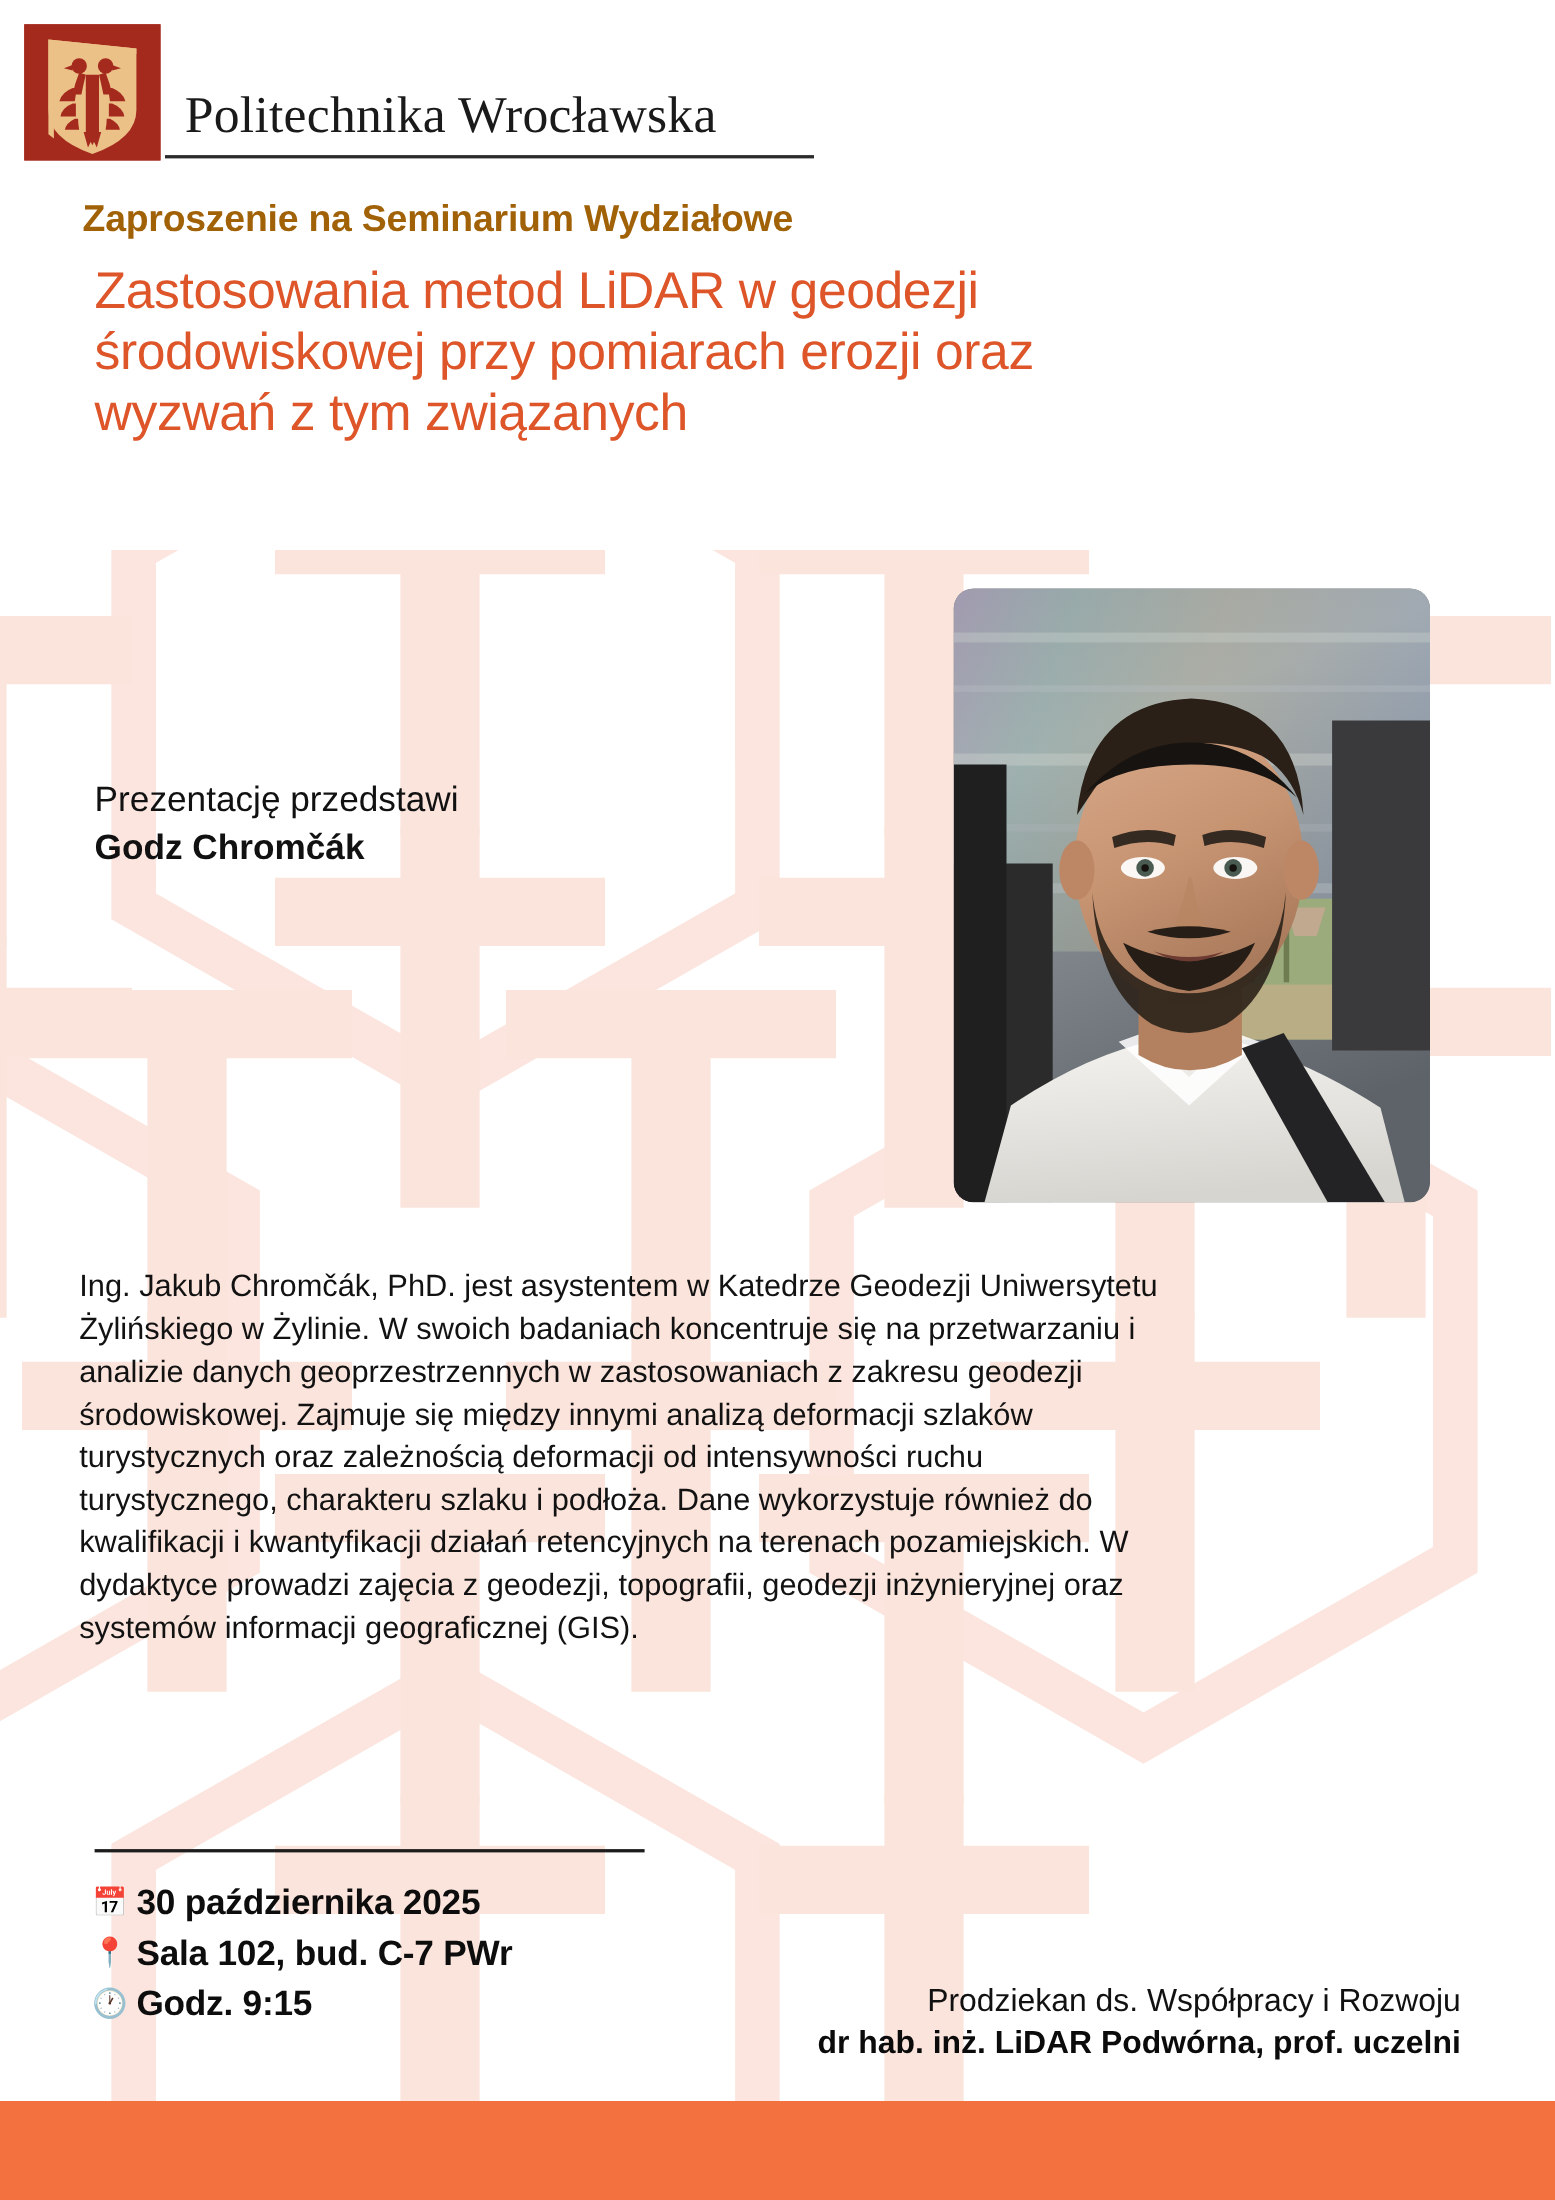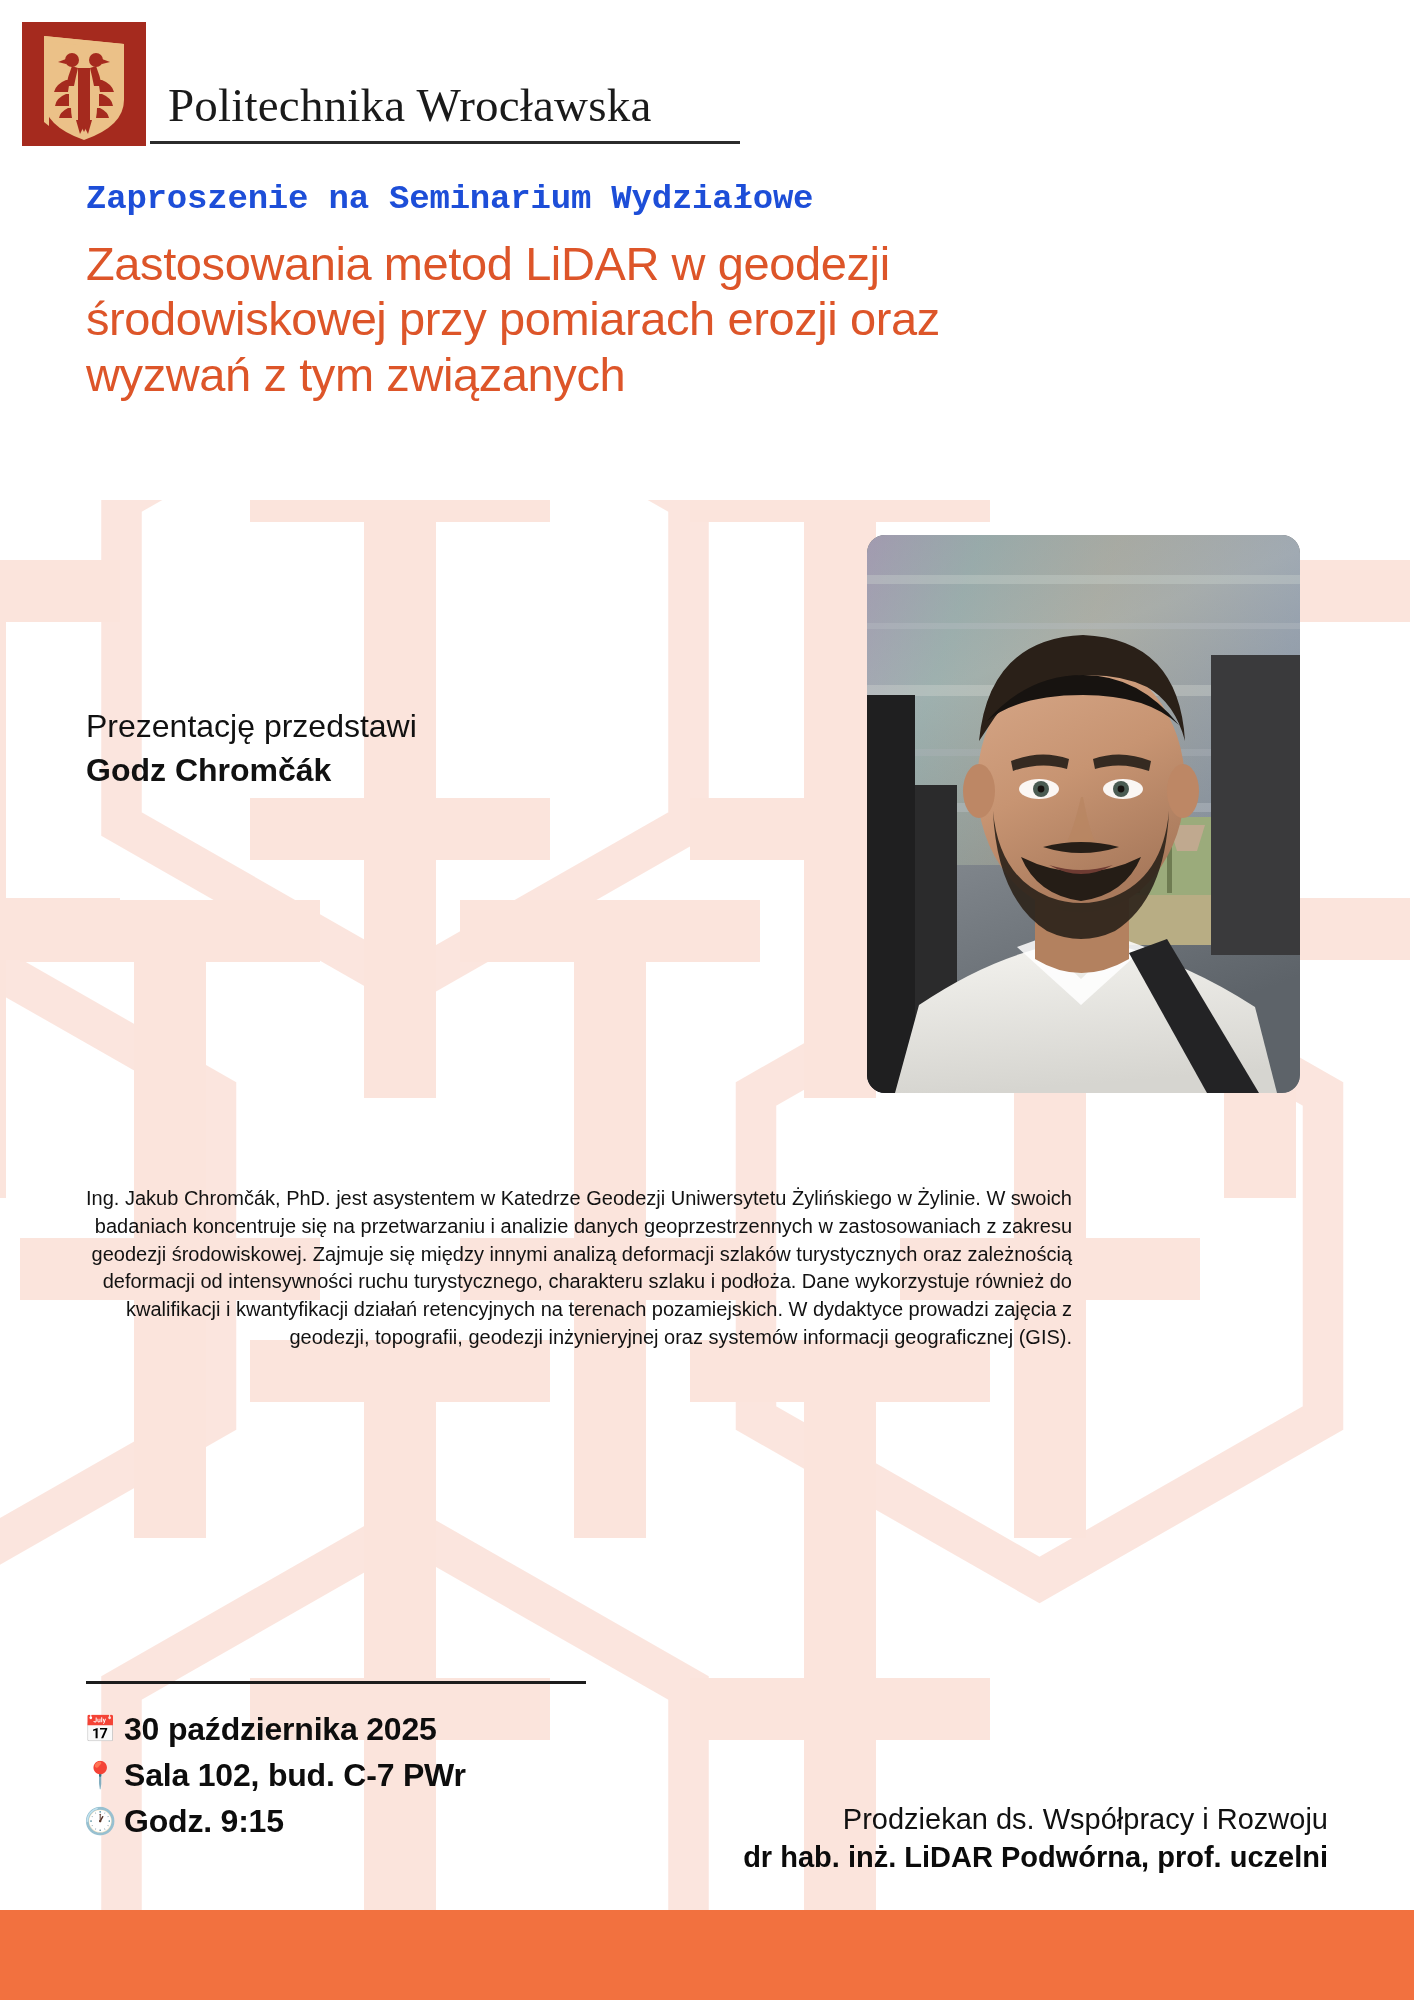--- a/index.html
+++ b/index.html
@@ -68,30 +68,29 @@
     left: 150px;
     top: 141px;
     width: 590px;
     height: 3px;
     background: #2b2b2b;
   }
 
   
   .kicker {
     position: absolute;
-    left: 86px;
+    left: 75px;
     top: 180px;
     font-size: 34px;
     font-weight: 700;
-    color: #1d4ed8;
+    color: #a16207;
     letter-spacing: -0.2px;
     font-stretch: condensed;
     z-index: 3;
     white-space: nowrap;
-    font-family: Liberation Mono, monospace;
   }
   .main-title {
     position: absolute;
     left: 86px;
     top: 236px;
     width: 920px;
     font-size: 47px;
     font-weight: 400;
     line-height: 1.18;
     color: #DD5529;
@@ -125,27 +124,26 @@
     background: #7b8086;
   }
   .photo svg { display: block; width: 100%; height: 100%; }
 
   
   .bio {
     position: absolute;
     left: 72px;
     top: 1150px;
     width: 1000px;
-    text-align: right;
-    font-size: 20px;
+    text-align: left;
+    font-size: 28px;
     line-height: 1.39;
     color: #121212;
     z-index: 3;
     text-indent: 0;
-    margin-top: 35px;
   }
 
   
   .foot-rule {
     position: absolute;
     left: 86px;
     top: 1681px;
     width: 500px;
     height: 3px;
     background: #1d1d1d;

